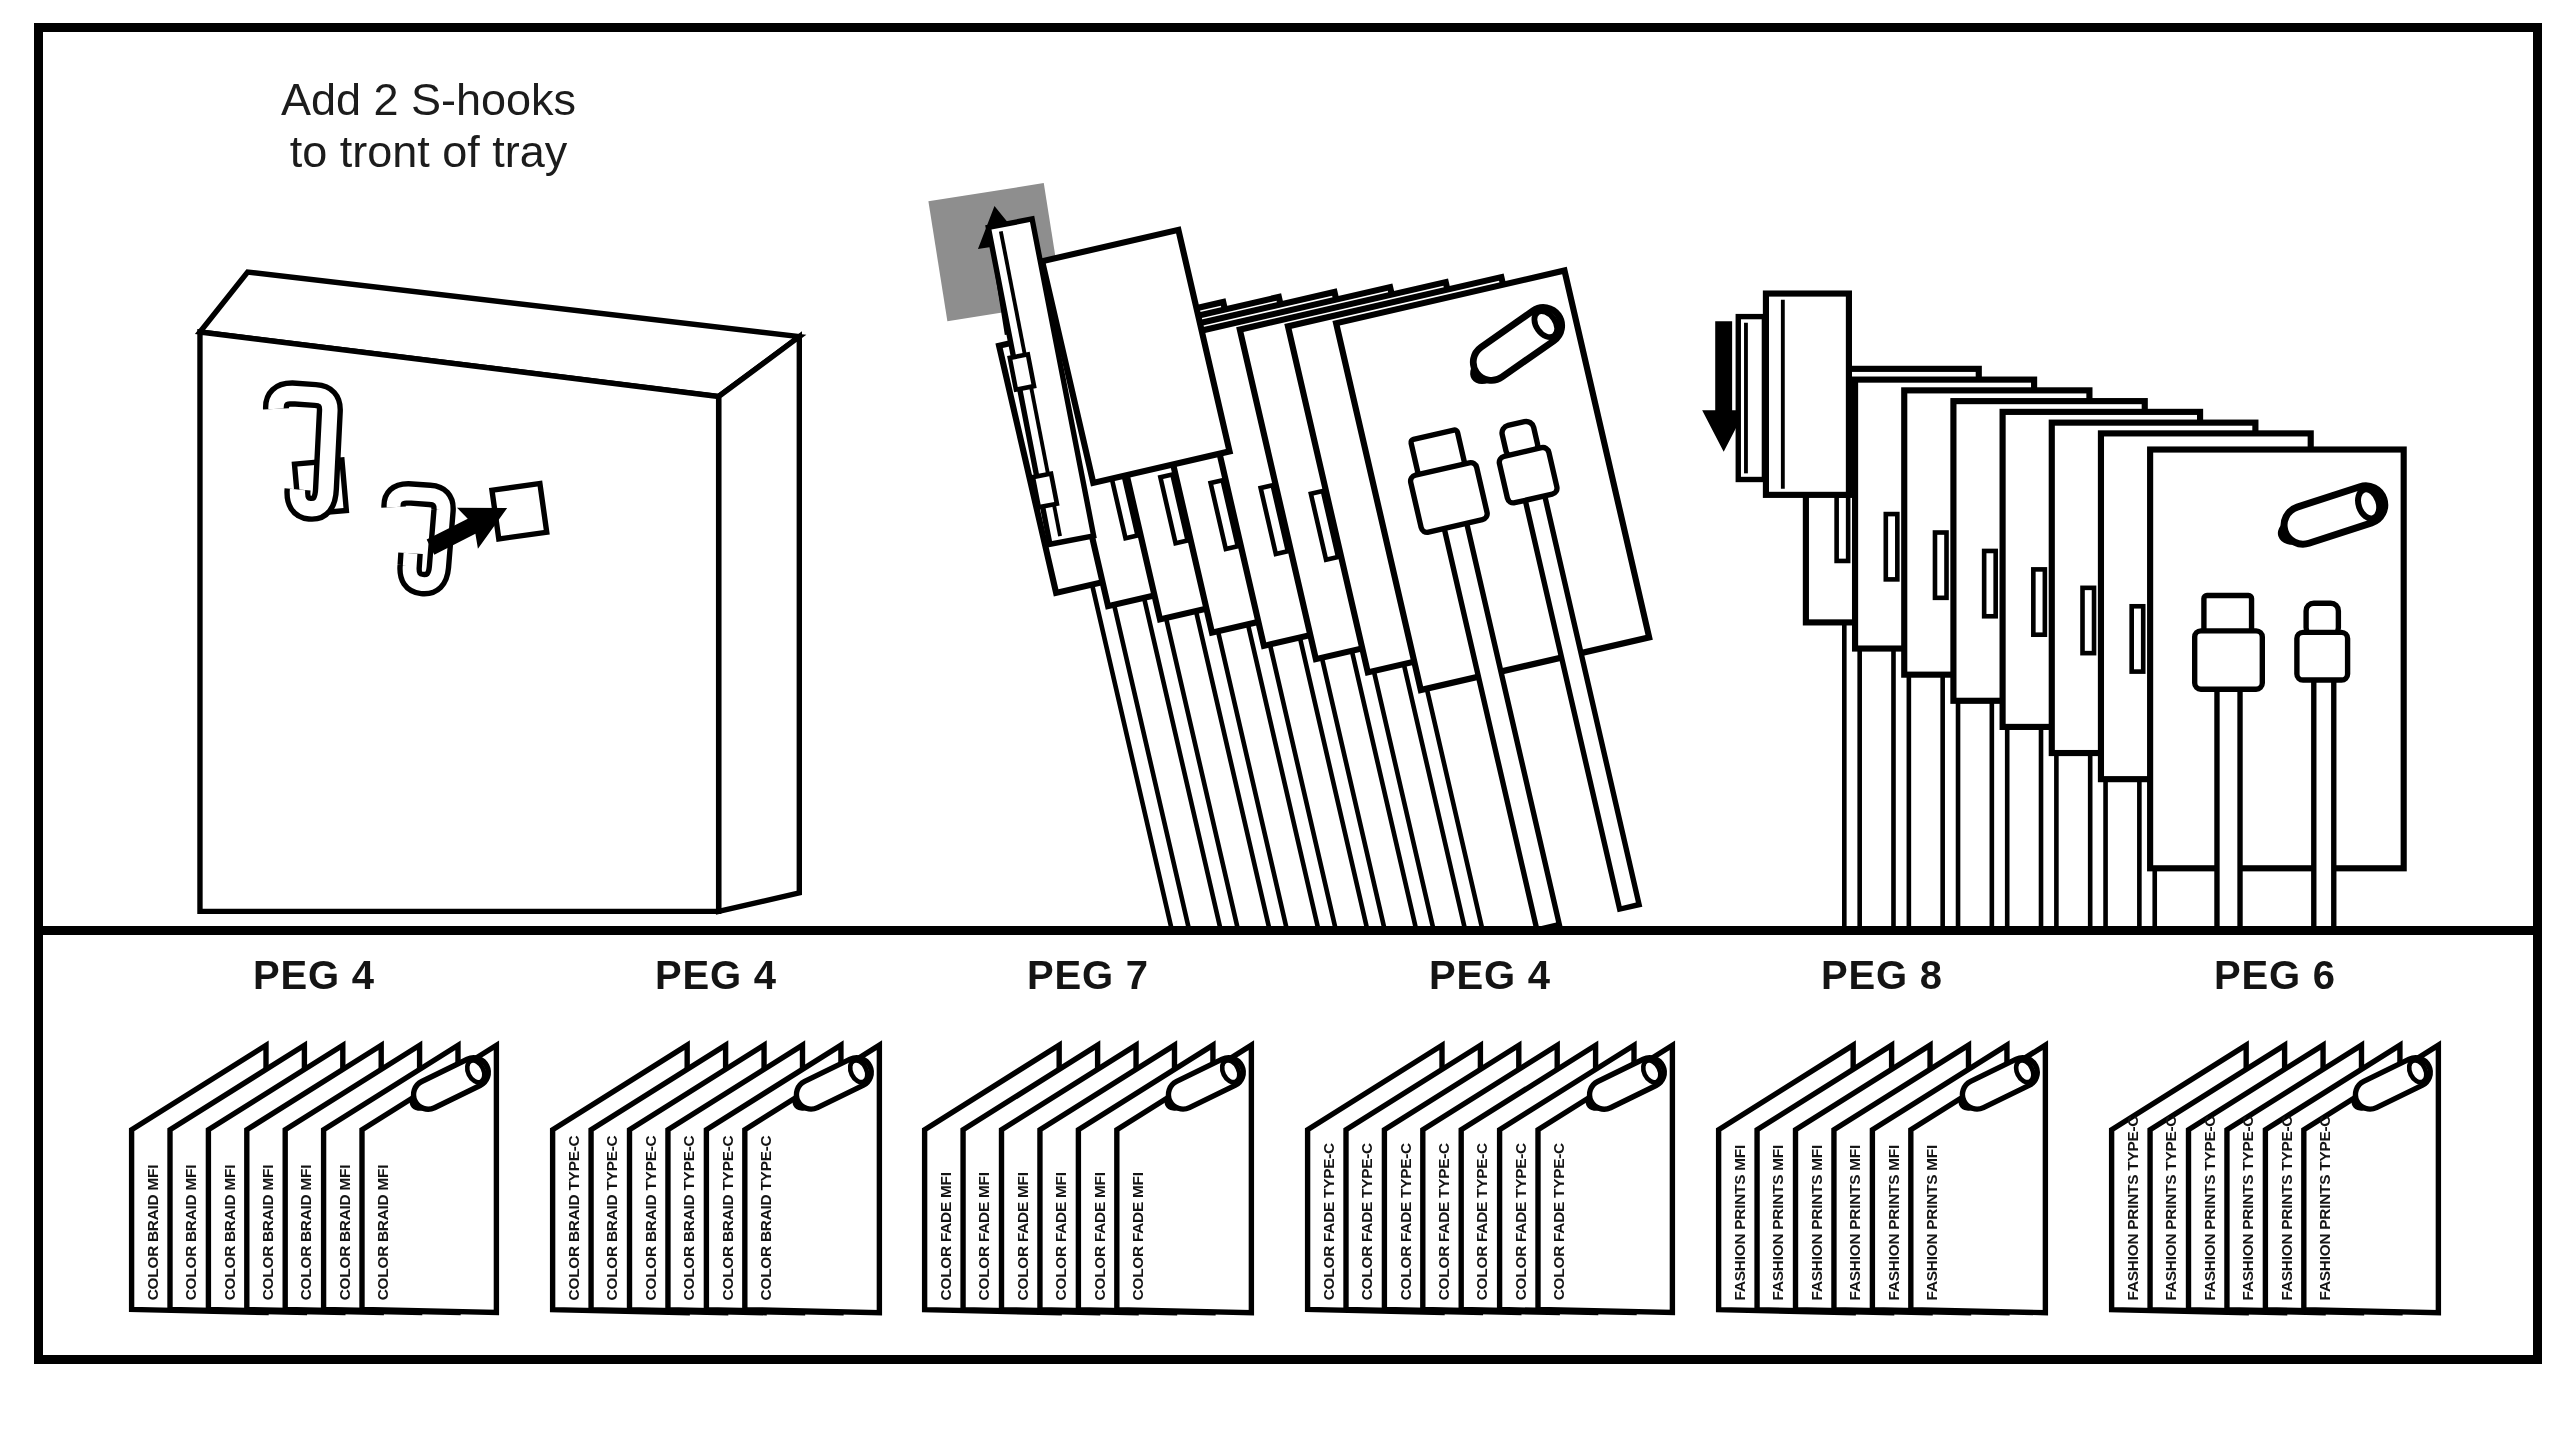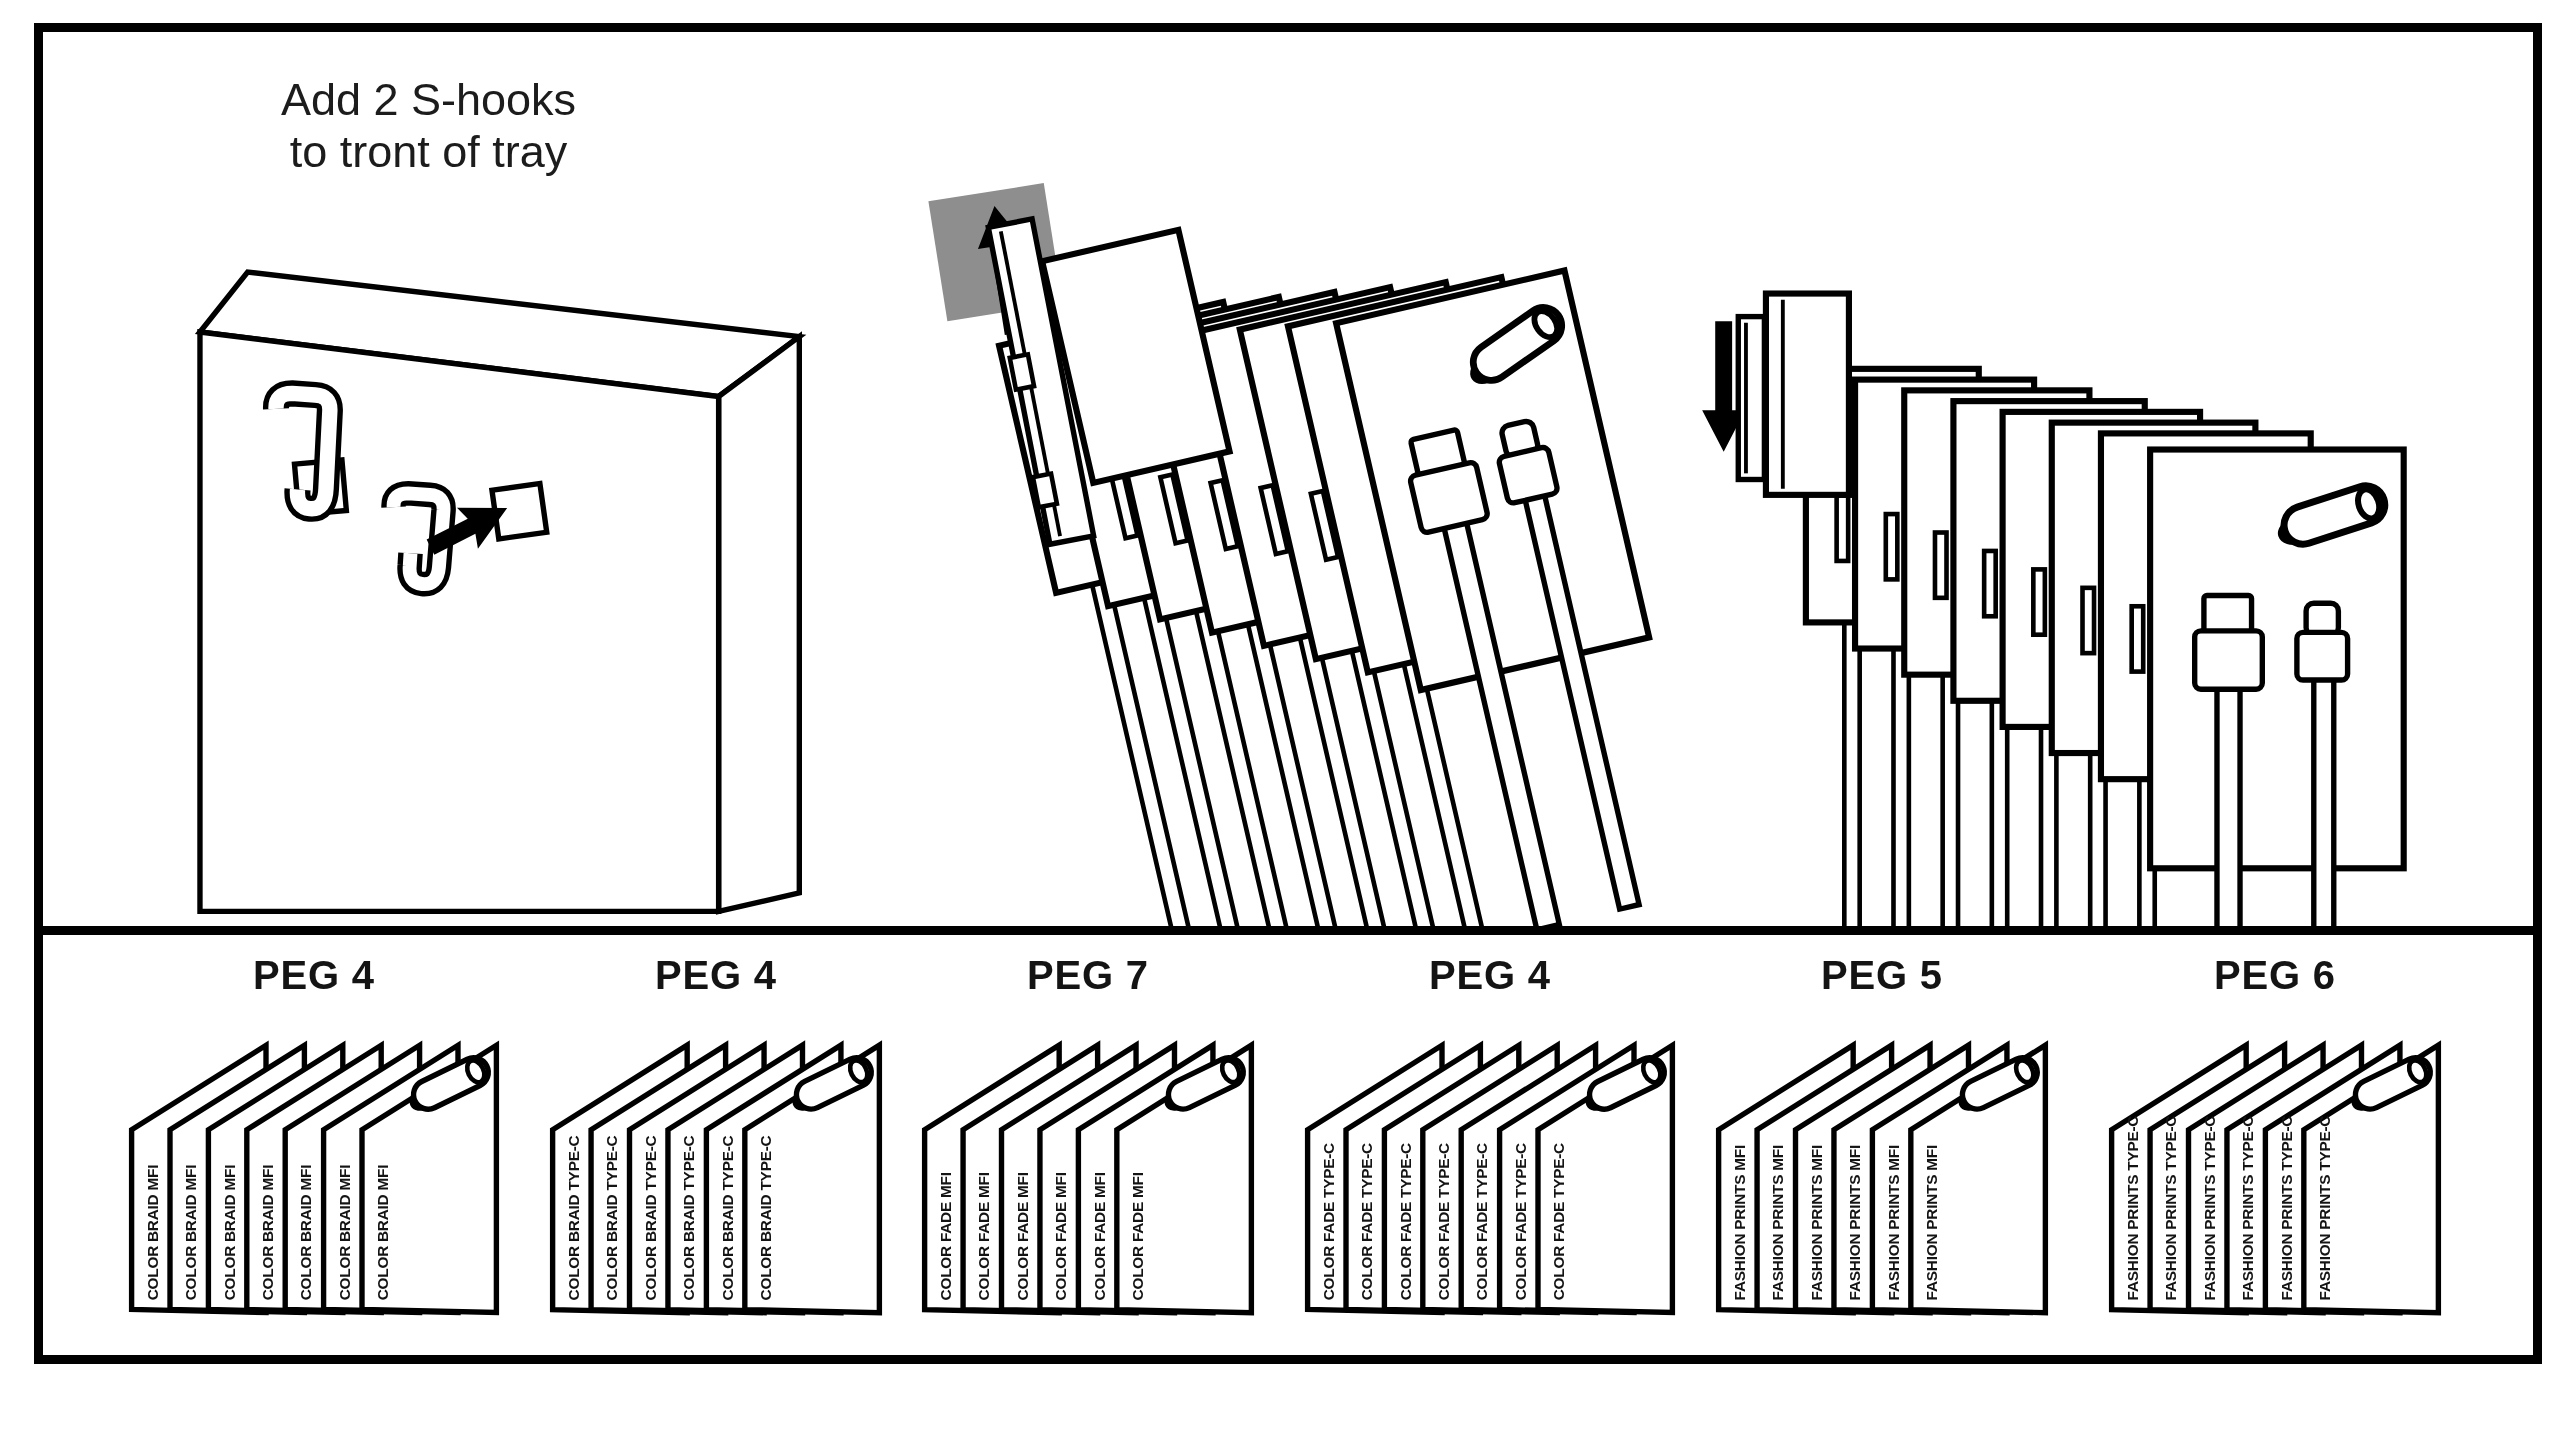--- a/index.html
+++ b/index.html
@@ -327,21 +327,21 @@
           <g transform="translate(105,55) rotate(-26)">
             <ellipse cx="-28" cy="3" rx="20" ry="14" fill="#000"></ellipse>
             <rect x="-40" y="-19" width="104" height="38" rx="19" fill="#fff" stroke="#000" stroke-width="7"></rect>
             <ellipse cx="48" cy="0" rx="10" ry="15" fill="none" stroke="#000" stroke-width="6"></ellipse>
           </g>
           <text class="card-label" transform="translate(34,332) rotate(-90)">COLOR FADE TYPE-C</text>
         </g>
       </svg>
     </div>
     <div class="peg-group" style="left: 1714px; width: 336px;">
-      <div class="peg-heading">PEG 5</div>
+      <div class="peg-heading">PEG 8</div>
       <svg class="peg-svg" width="336" height="286" viewBox="-6 -8 437 372">
         <g transform="translate(0,0)">
           <polygon points="0,110 175,0 175,348 0,344" fill="#fff" stroke="#000" stroke-width="7"></polygon>
           <text class="card-label" transform="translate(34,332) rotate(-90)">FASHION PRINTS MFI</text>
         </g>
         <g transform="translate(50,0)">
           <polygon points="0,110 175,0 175,348 0,344" fill="#fff" stroke="#000" stroke-width="7"></polygon>
           <text class="card-label" transform="translate(34,332) rotate(-90)">FASHION PRINTS MFI</text>
         </g>
         <g transform="translate(100,0)">

